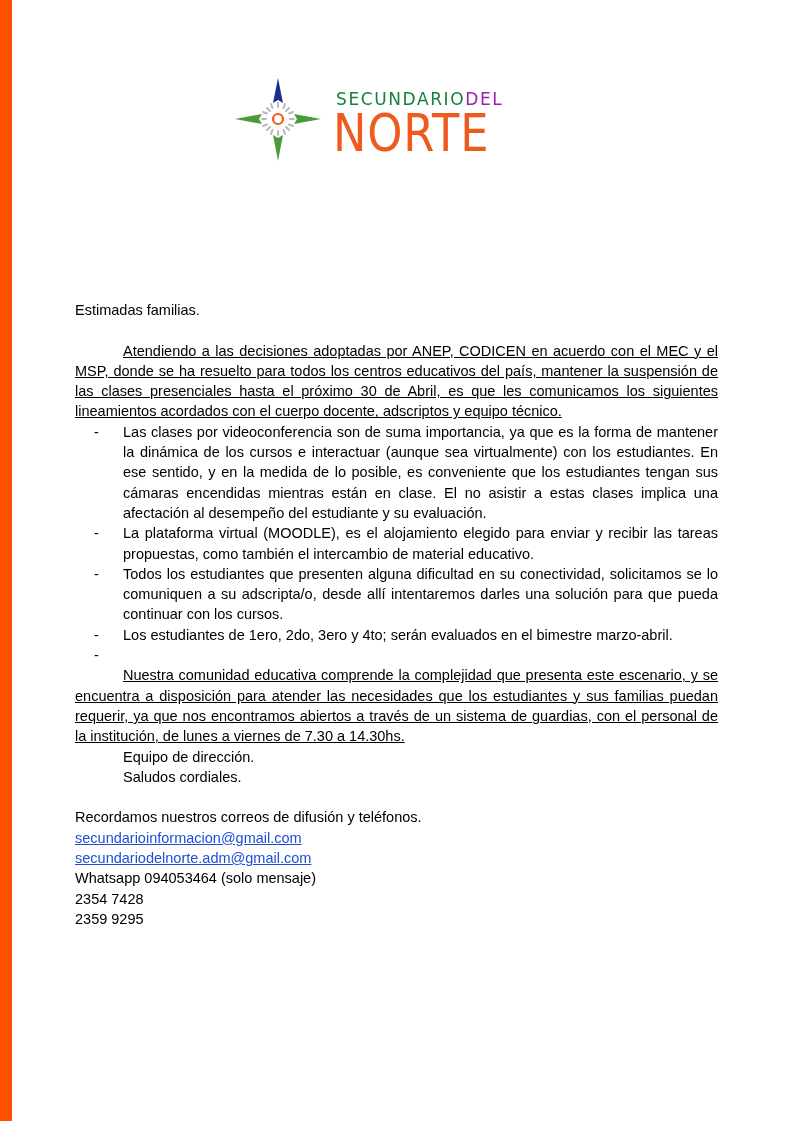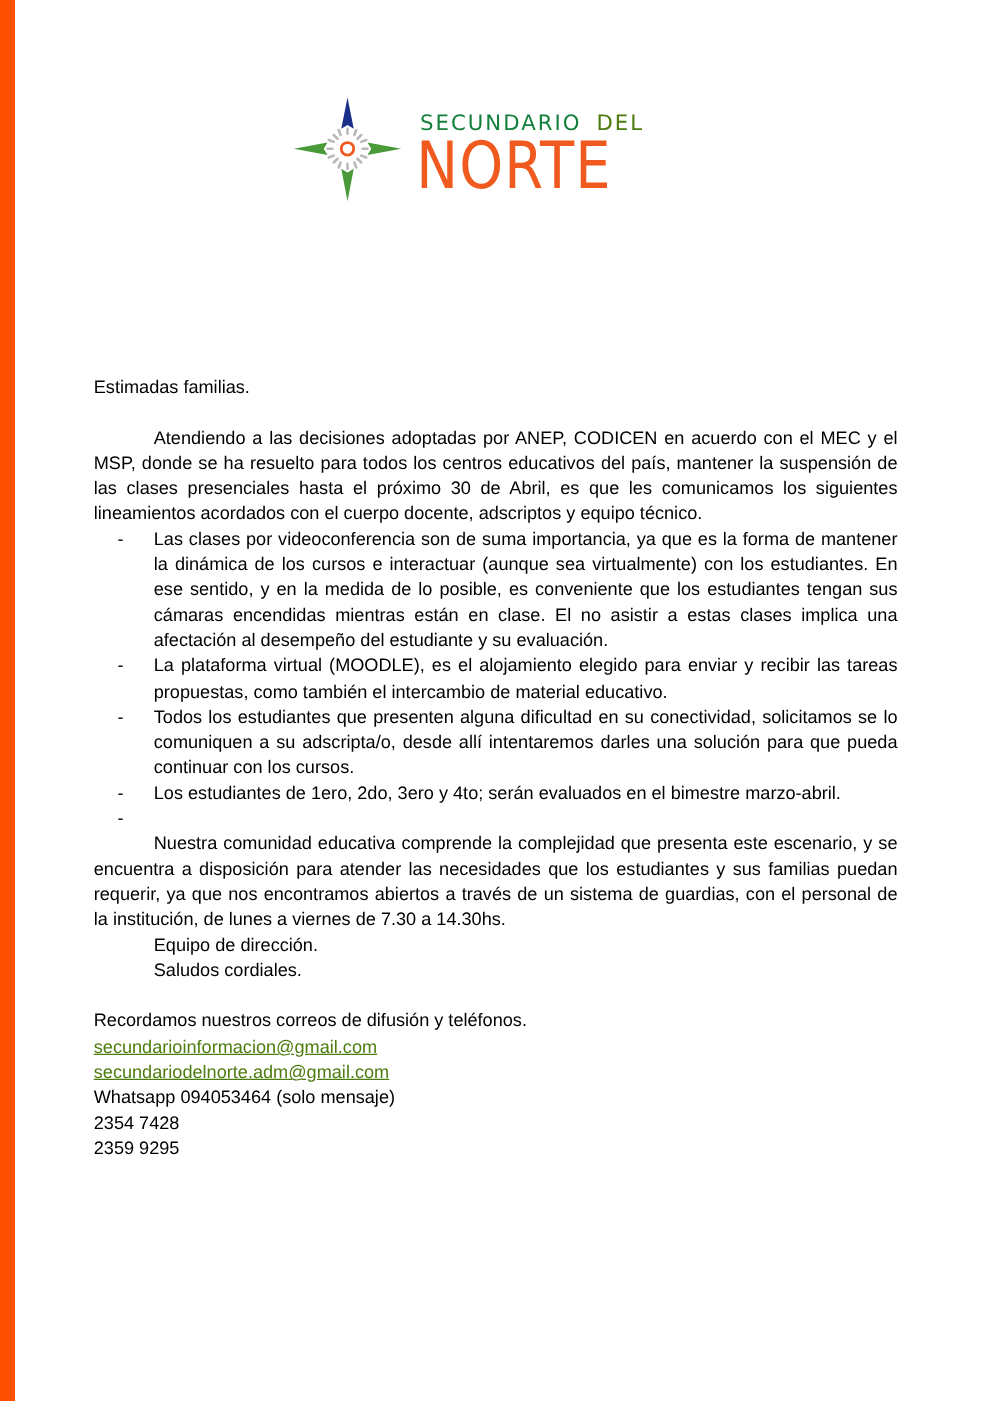--- a/index.html
+++ b/index.html
@@ -41,21 +41,21 @@
       position: absolute;
       left: 104px;
       top: 18px;
       font-size: 17px;
       letter-spacing: 1.6px;
       font-family: "DejaVu Sans", sans-serif;
       white-space: nowrap;
       line-height: 1;
     }
     .logo .brand-top .w1 { color: #15803d; }
-    .logo .brand-top .w2 { color: #4d7c0f; margin-left: 12px; }
+    .logo .brand-top .w2 { color: #a21caf; margin-left: 0; }
     .logo .brand-bottom {
       position: absolute;
       left: 101px;
       top: 34px;
       font-size: 52px;
       color: #f05a1e;
       font-family: "DejaVu Sans", sans-serif;
       letter-spacing: 1px;
       line-height: 1;
       white-space: nowrap;
@@ -71,20 +71,21 @@
       line-height: 20.3px;
     }
     .content p {
       margin: 0;
     }
     .justify {
       text-align: justify;
     }
     .indent {
       text-indent: 48px;
+      text-decoration: underline;
     }
     .indent-block {
       padding-left: 48px;
     }
     .blank {
       height: 20.3px;
     }
     ul.bullets {
       list-style: none;
       margin: 0;
@@ -94,21 +95,21 @@
       position: relative;
       padding-left: 48px;
       text-align: justify;
     }
     ul.bullets li .dash {
       position: absolute;
       left: 19px;
       top: 0;
     }
     a.mail {
-      color: #4d7c0f;
+      color: #1d4ed8;
       text-decoration: underline;
     }
   </style>
 </head>
 <body>
 
 <div class="side-strip"></div>
 
 <div class="logo">
   <svg class="compass" viewBox="0 0 92 92">

